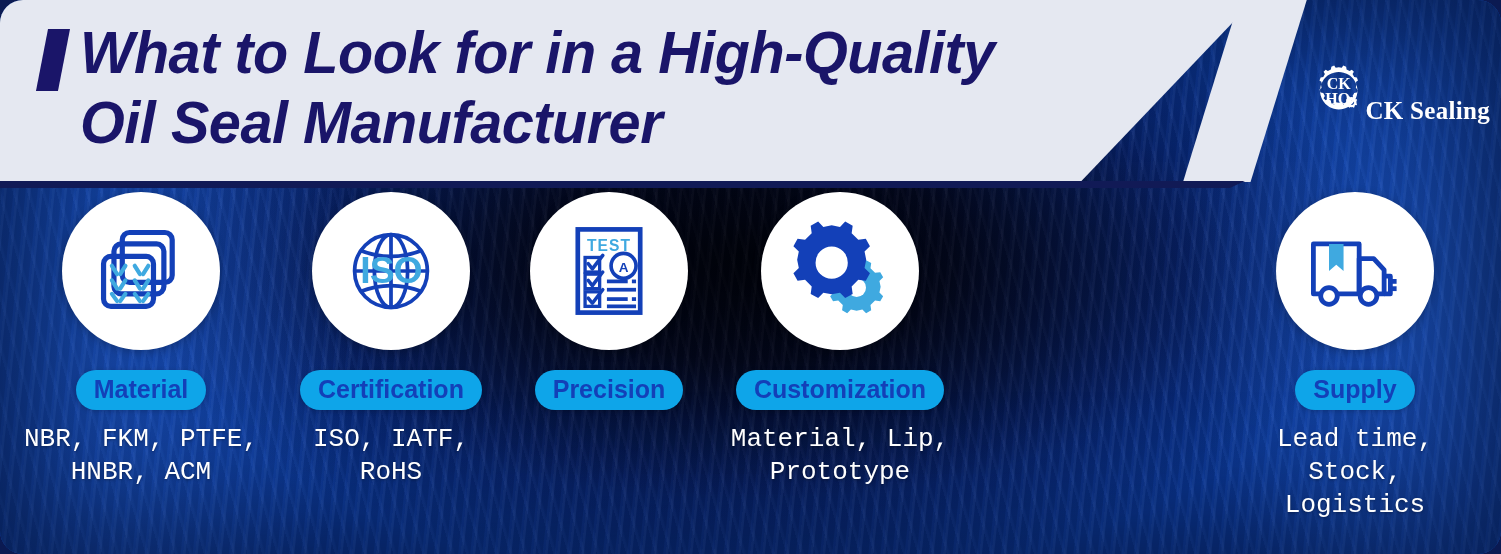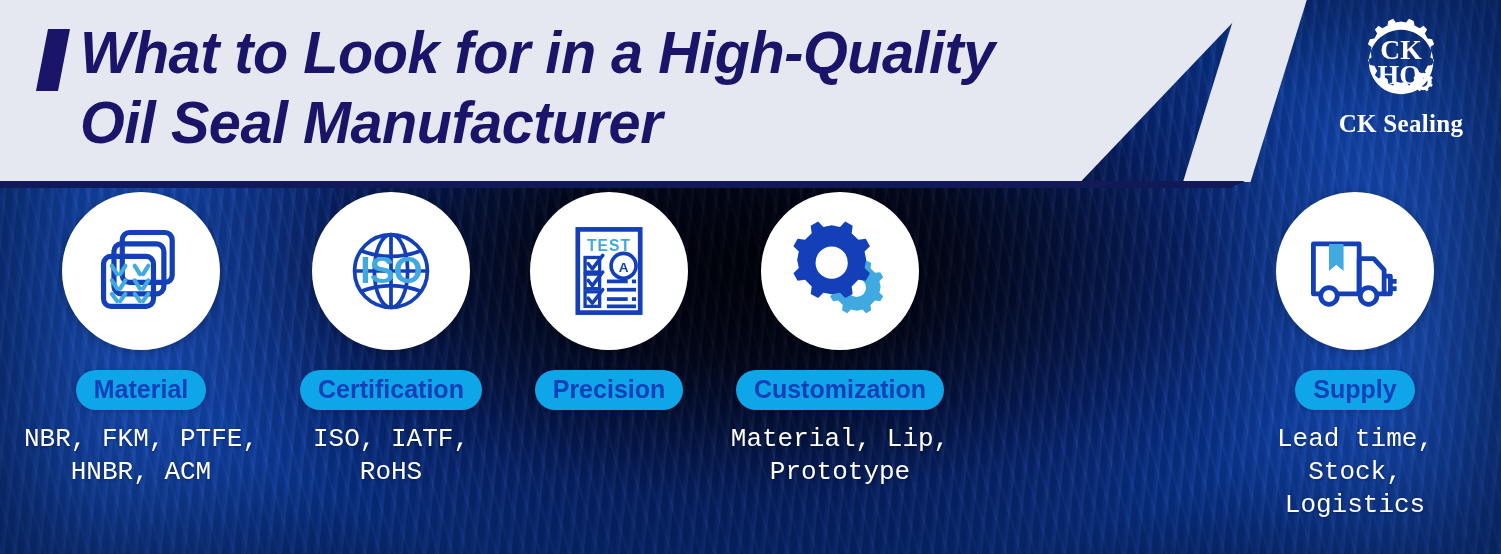--- a/index.html
+++ b/index.html
@@ -6,20 +6,21 @@
   html, body {
     width: 1501px; height: 554px;
     background: #0b1a52;
     font-family: "Liberation Sans", sans-serif;
     overflow: hidden;
   }
   #infographic {
     position: relative;
     width: 1501px; height: 554px;
     overflow: hidden;
+    border-radius: 23px;
   }
 
   
   .bg-base {
     position: absolute; inset: 0;
     background:
       radial-gradient(ellipse 620px 330px at 50% 46%, #000416 0%, #030a28 32%, #072066 66%, #0b3bA0 100%),
       linear-gradient(90deg, #0c3c9e 0%, #0a2f86 12%, #061b5a 28%, #010718 50%, #061b5a 72%, #0a2f86 88%, #0c3f9f 100%);
   }
   .bg-stripes {
@@ -100,23 +101,23 @@
     line-height: 70px;
     color: #1a1569;
     letter-spacing: -0.5px;
     white-space: nowrap;
     transform: scaleX(0.96);
     transform-origin: left center;
   }
 
   
   .logo {
-    position: absolute; left: 1312px; top: 16px;
+    position: absolute; left: 1312px; top: 36px;
     width: 178px; height: 148px;
-    display: flex; flex-direction: column;
+    display: flex; flex-direction: row;
     align-items: center; justify-content: flex-start;
   }
   .logo-mark { width: 92px; height: 92px; }
   .logo-word {
     margin-top: 2px;
     font-family: "Liberation Serif", serif;
     font-weight: bold;
     font-size: 25px;
     color: #ffffff;
     letter-spacing: 0.3px;

